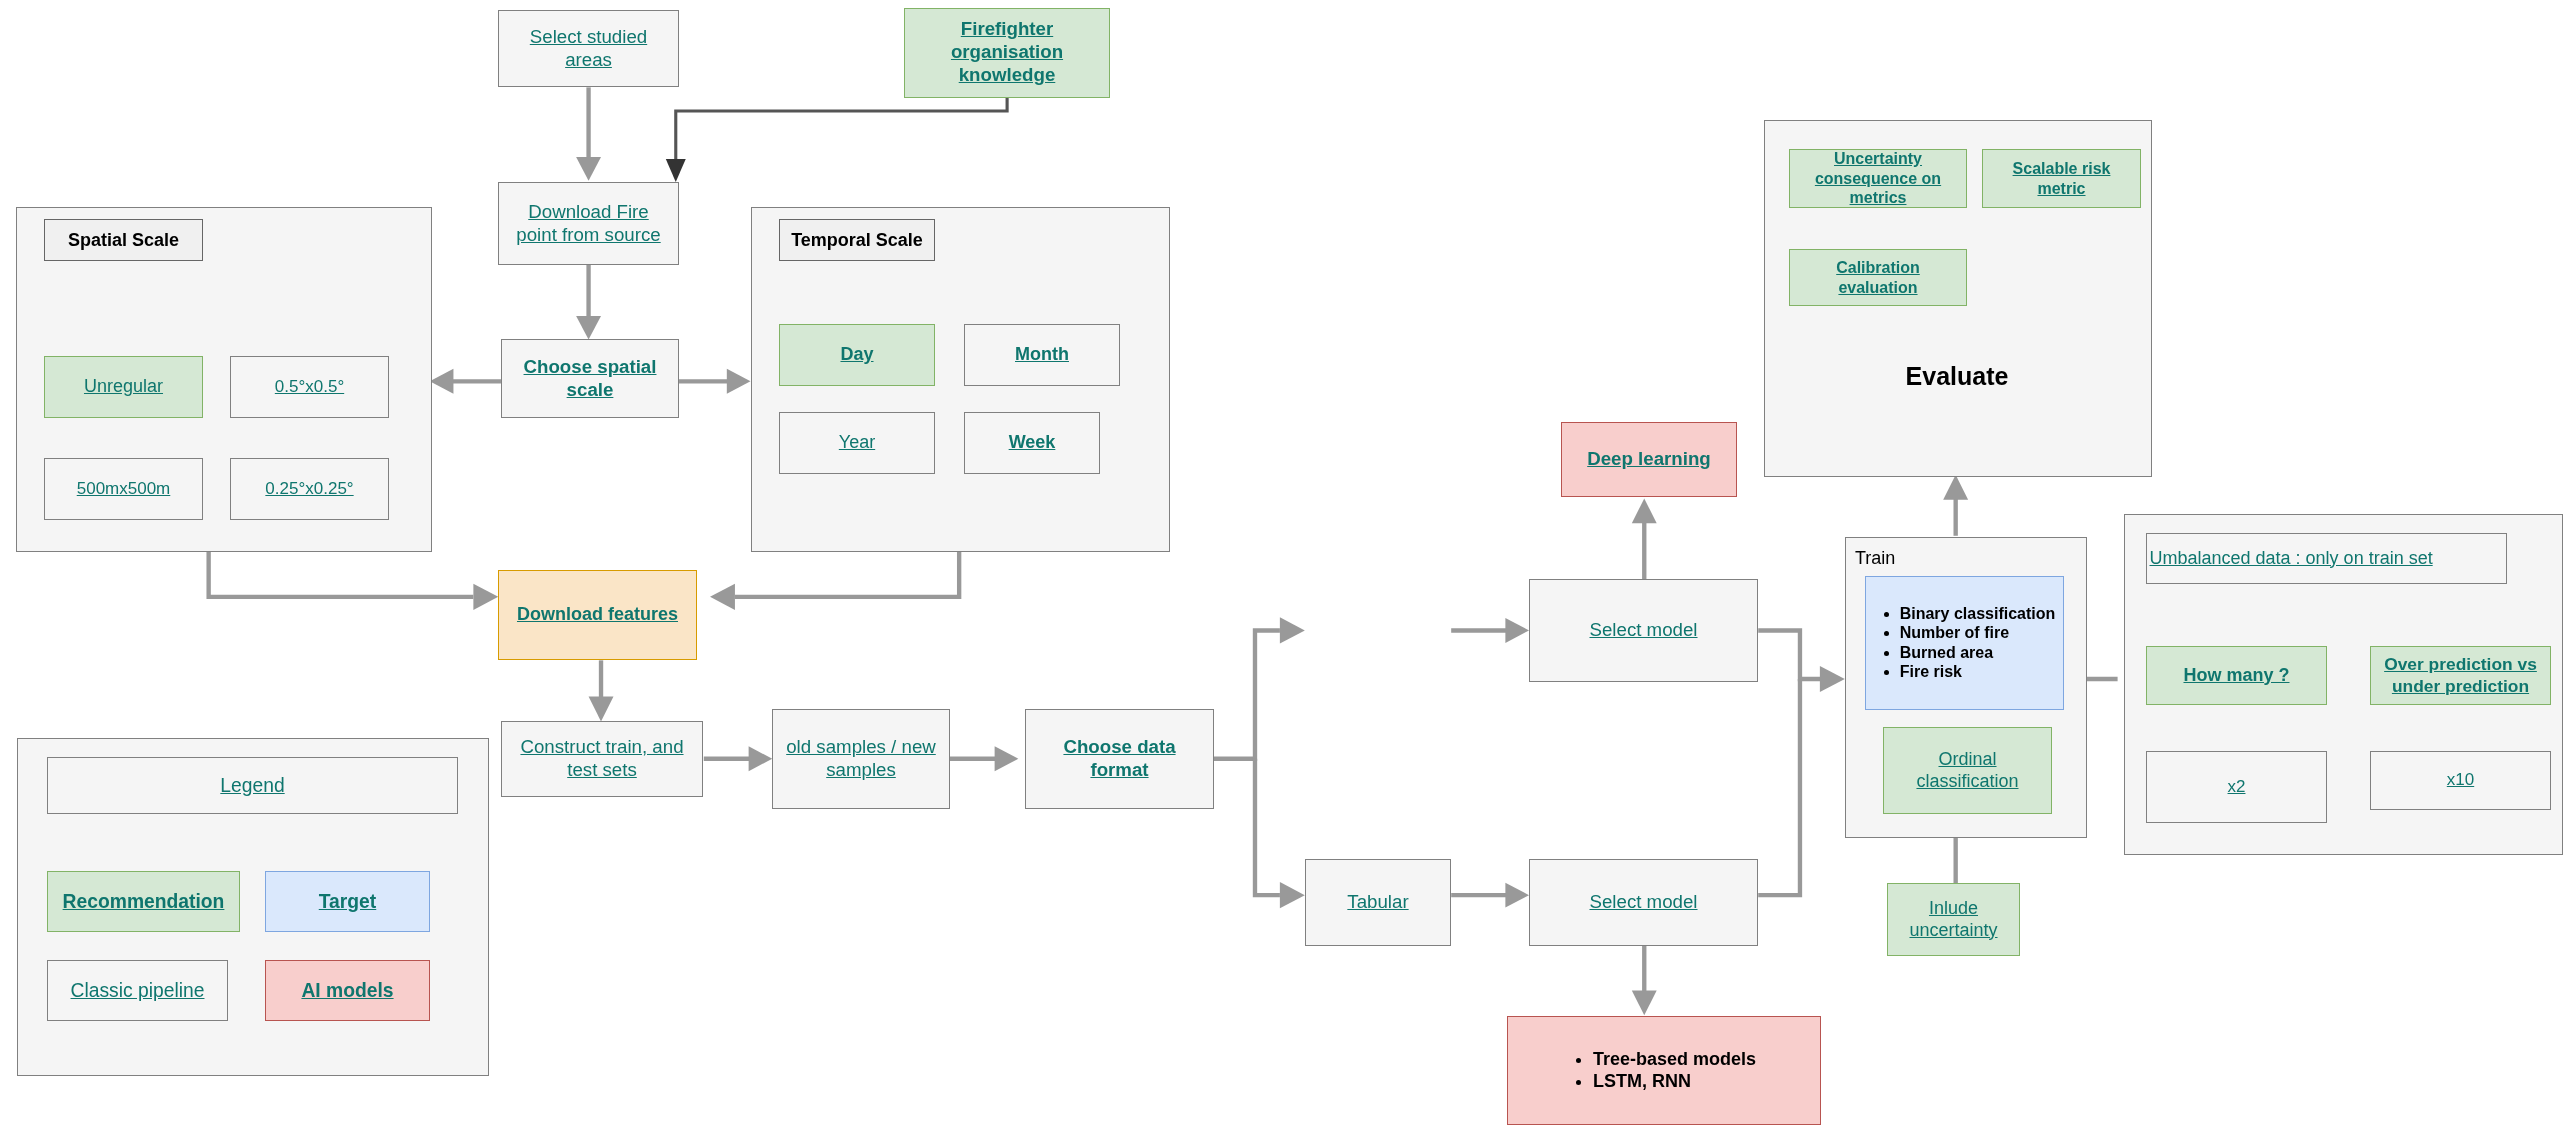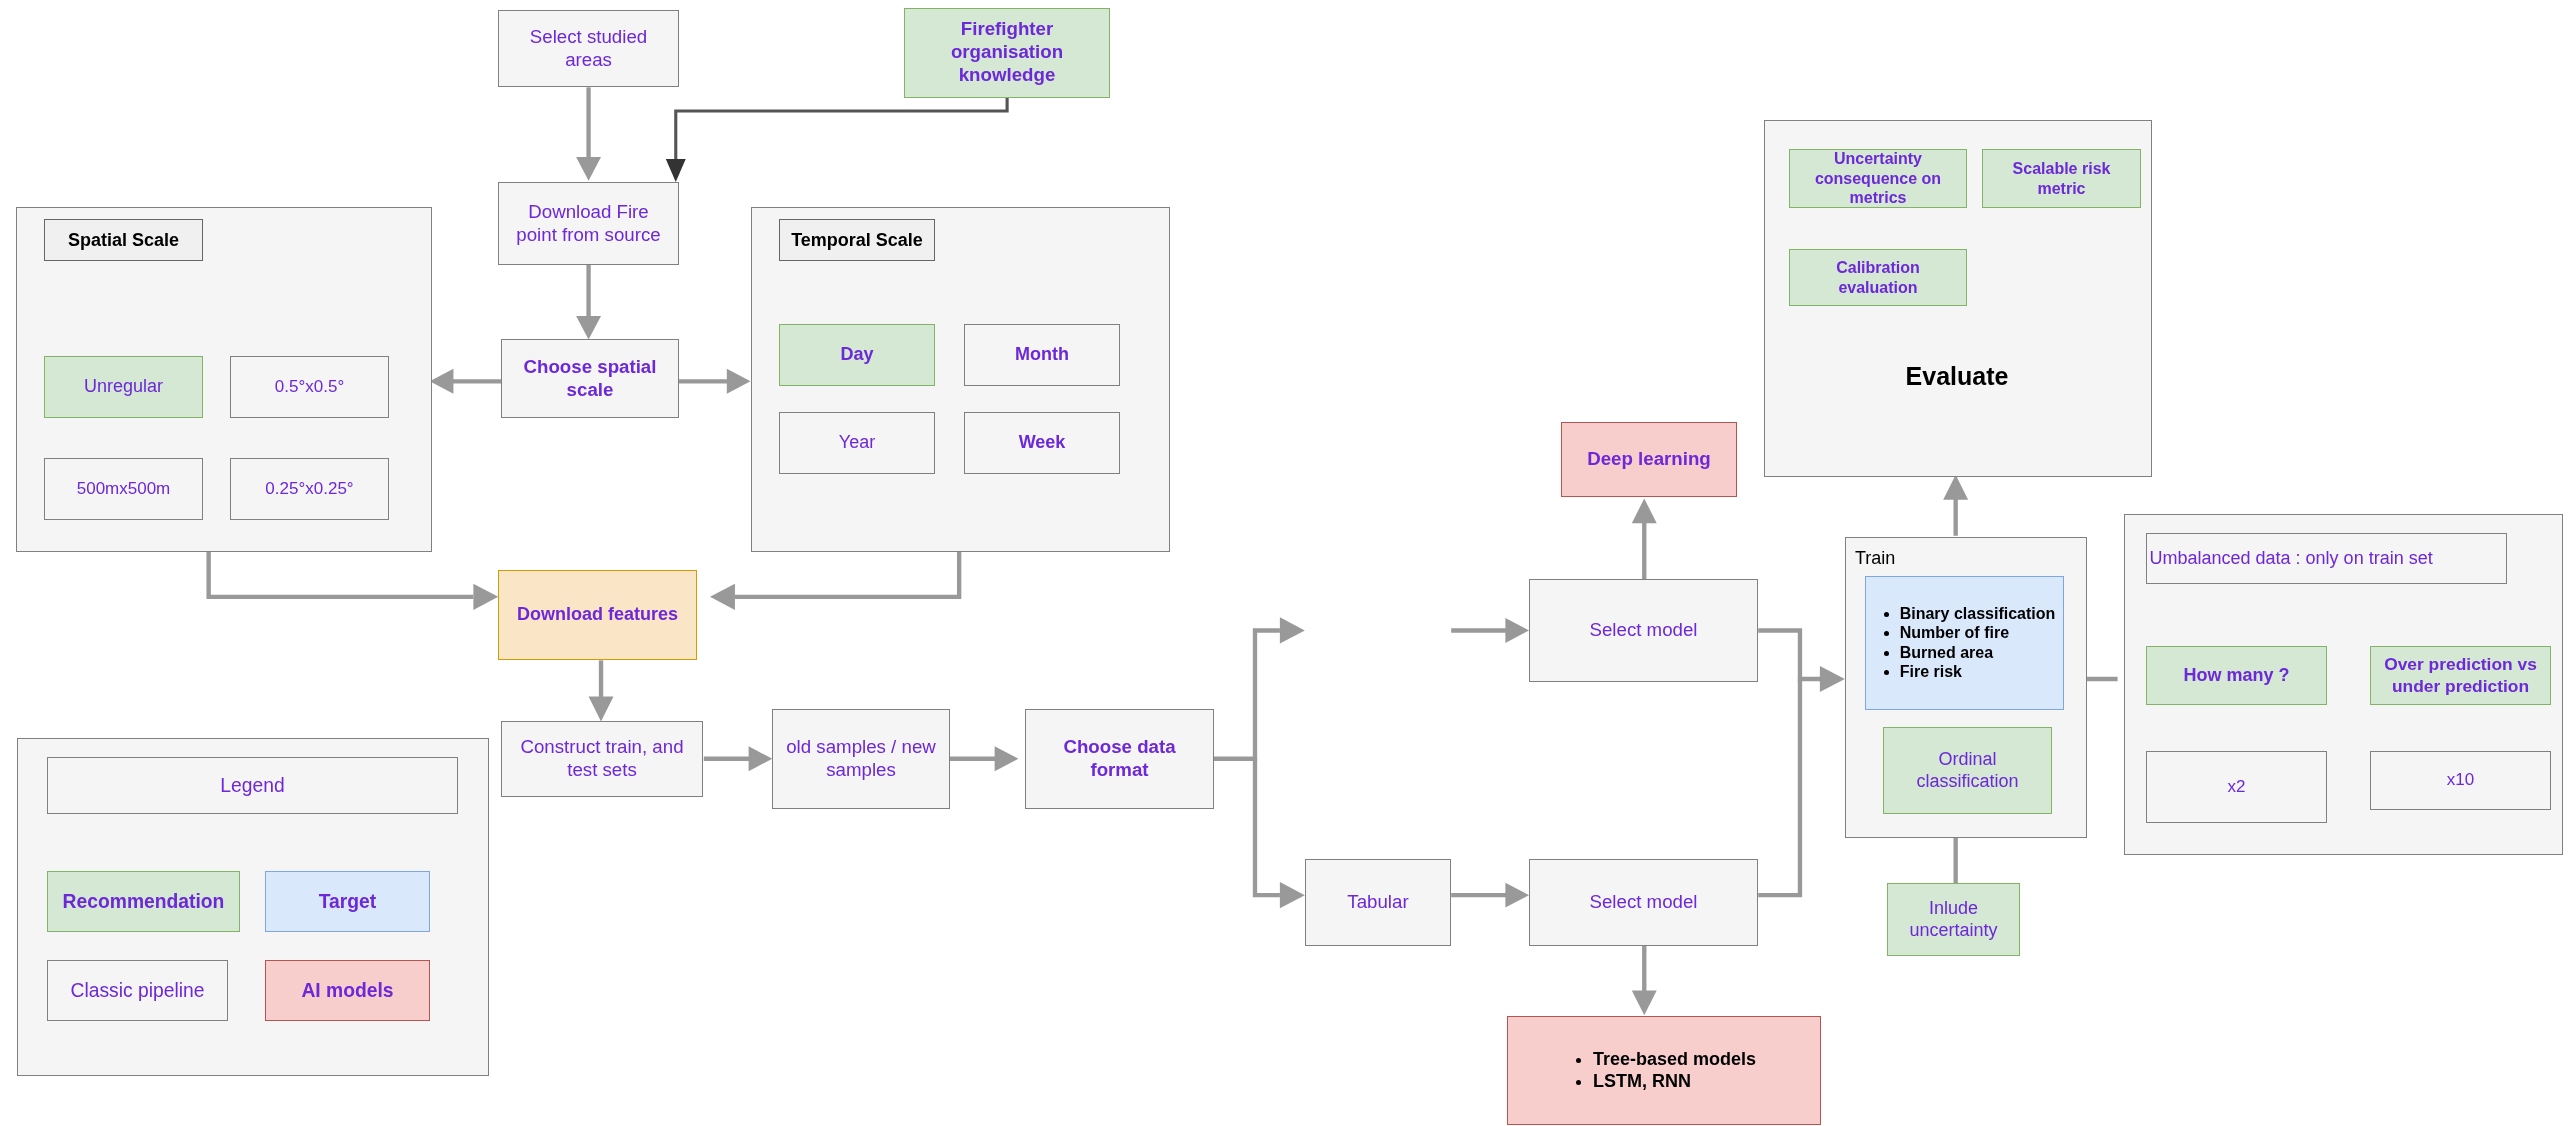--- a/index.html
+++ b/index.html
@@ -1,20 +1,20 @@
 <!DOCTYPE html>
 <html style="font-size:10px"><head>
 <meta charset="utf-8">
 <style>
   html,body{margin:0;padding:0;background:#ffffff;}
   body{font-family:"Liberation Sans","DejaVu Sans",sans-serif;}
   #stage{position:relative;width:2576px;height:1127px;background:#ffffff;overflow:hidden;}
 
   .node{position:absolute;box-sizing:border-box;display:flex;align-items:center;justify-content:center;
-        text-align:center;line-height:1.22;color:#6d28d9;}
+        text-align:center;line-height:1.22;color:#0f766e;text-decoration:underline;}
   .plain{background:#f5f5f5;border:1.9px solid #808080;}
   .green{background:#d5e8d4;border:1.9px solid #82b366;}
   .blue {background:#dae8fc;border:1.9px solid #7ea6e0;}
   .red  {background:#f8cecc;border:1.9px solid #b85450;}
   .orange{background:#fae5c7;border:1.9px solid #d79b00;}
   .group{background:#f5f5f5;border:1.9px solid #808080;}
   .grouplabel{position:absolute;background:#f0f0f0;border:1.9px solid #666666;box-sizing:border-box;
         display:flex;align-items:center;justify-content:center;font-weight:bold;color:#000;}
   .bare{position:absolute;color:#000;display:flex;align-items:center;}
 
@@ -137,21 +137,21 @@
   </div>
   <div class="node green" style="left:779px;top:324px;width:156px;height:62px;font-size:18px;font-weight:bold;">
     <span>Day</span>
   </div>
   <div class="node plain" style="left:964px;top:324px;width:156px;height:62px;font-size:18px;font-weight:bold;">
     <span>Month</span>
   </div>
   <div class="node plain" style="left:779px;top:412px;width:156px;height:62px;font-size:18px;">
     <span>Year</span>
   </div>
-  <div class="node plain" style="left:964px;top:412px;width:156px;height:62px;font-size:18px;font-weight:bold;">
+  <div class="node plain" style="left:964px;top:412px;width:136px;height:62px;font-size:18px;font-weight:bold;">
     <span>Week</span>
   </div>
 
   <div class="node orange" style="left:498px;top:570px;width:199px;height:90px;font-size:18px;font-weight:bold;">
     <span>Download features</span>
   </div>
 
   <div class="group" style="position:absolute;left:17.4px;top:738px;width:470px;height:336px;"></div>
   <div class="node plain" style="left:47px;top:757px;width:411px;height:57px;font-size:19.3px;">
     <span>Legend</span>

